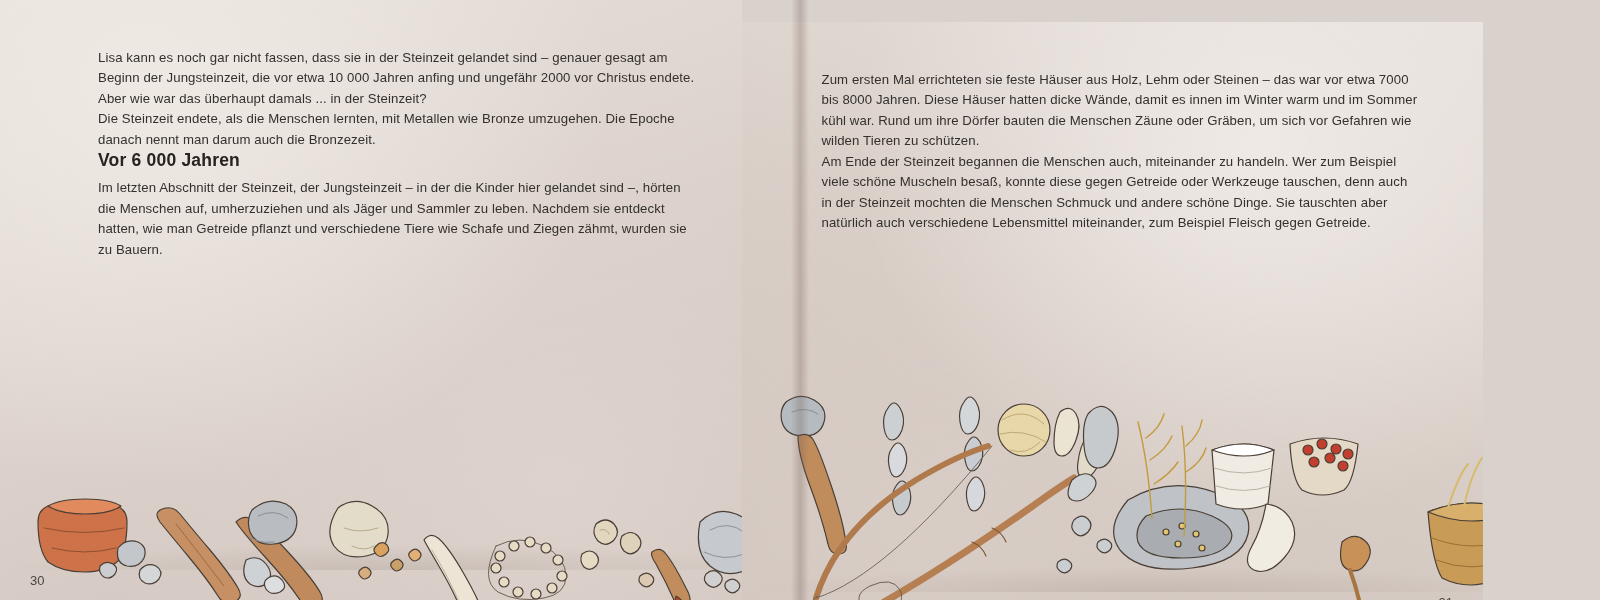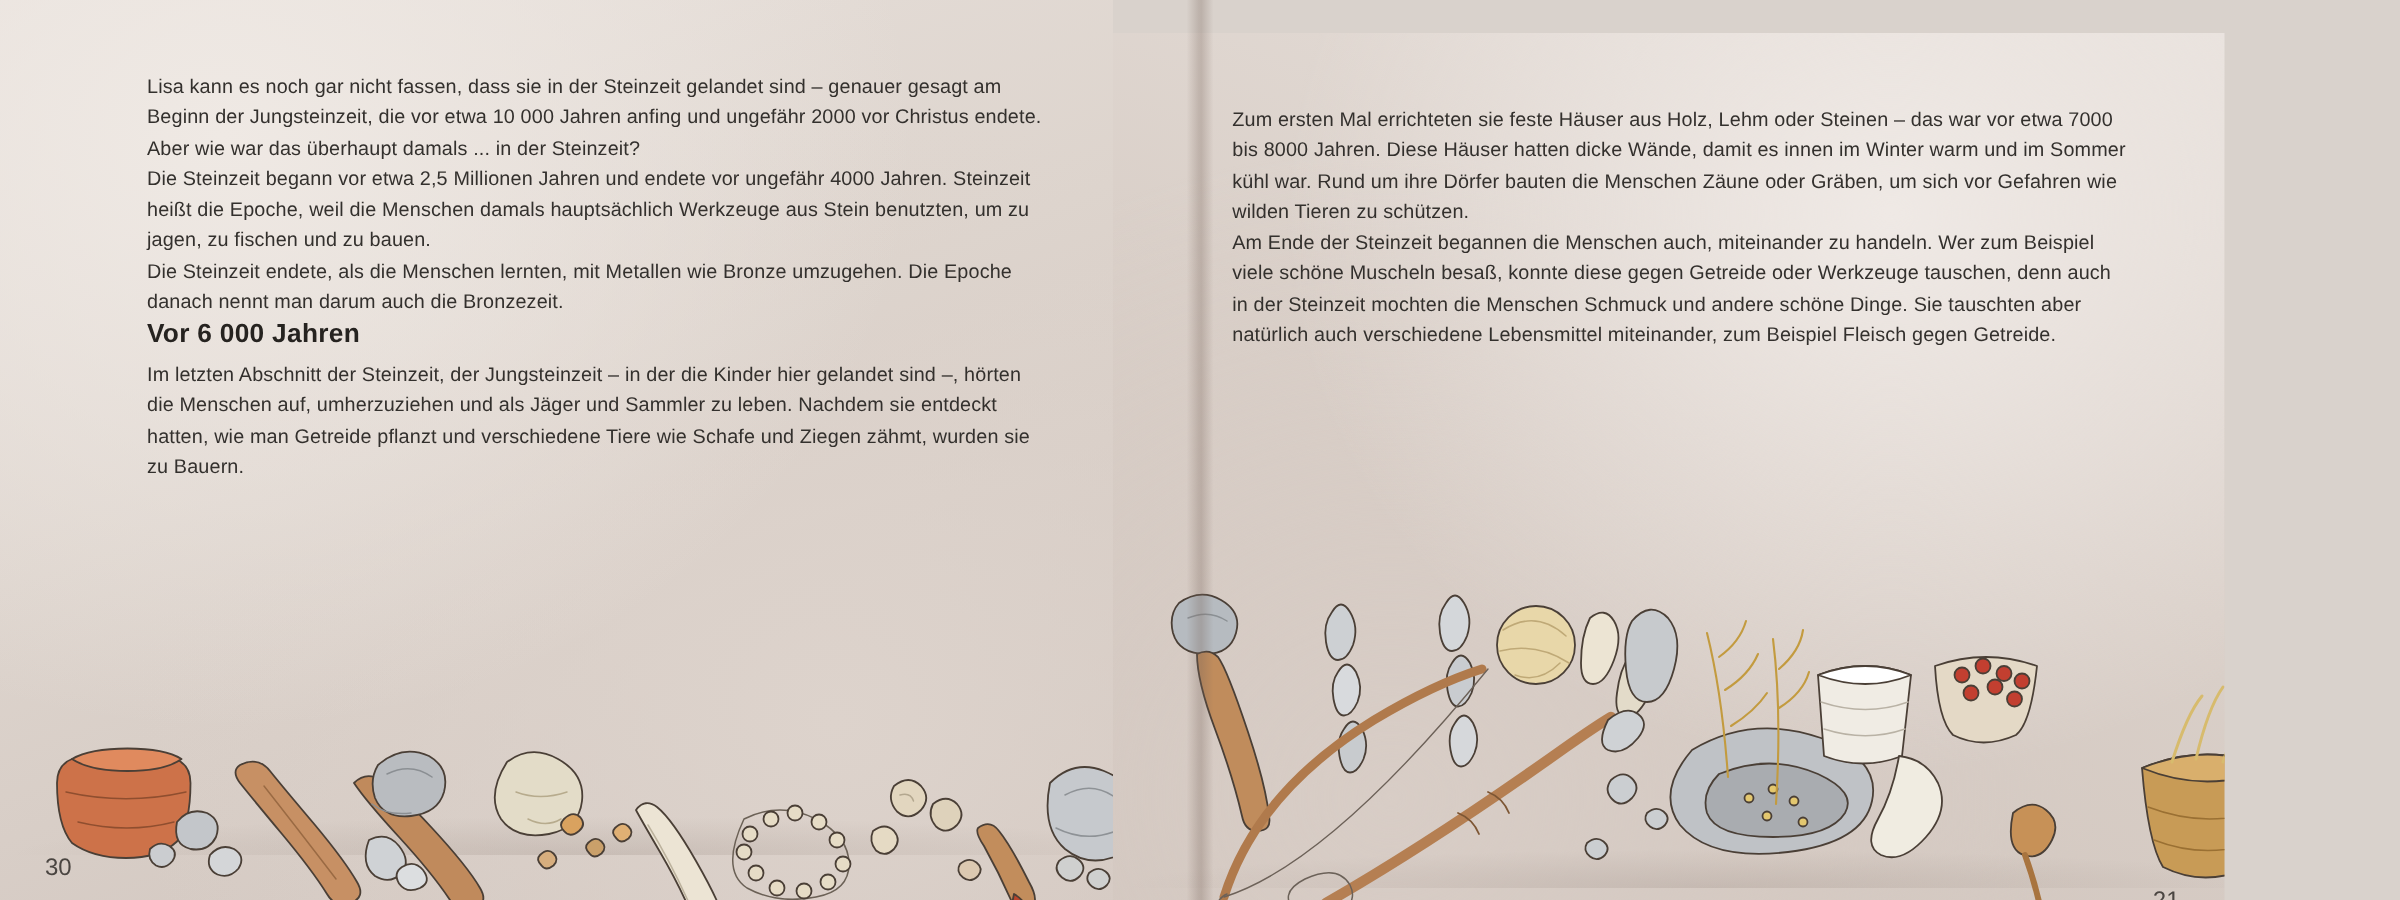--- a/index.html
+++ b/index.html
@@ -84,21 +84,21 @@
     width: 260px;
     font-size: 12.2px;
     line-height: 1.45;
     font-style: italic;
     color: #3a3632;
   }
 
   .folio {
     position: absolute;
     bottom: 12px;
-    font-size: 16px;
+    font-size: 13px;
     color: #4a4541;
   }
   .folio-left { left: 30px; }
   .folio-right { right: 30px; }
 
   .art {
     position: absolute;
     left: 0;
     bottom: 0;
     width: 800px;
@@ -117,21 +117,20 @@
 </head>
 <body>
 
 <div class="spread">
 
   <div class="page page-left">
 
     <div class="textcol">
       <p class="body para-gap">Lisa kann es noch gar nicht fassen, dass sie in der Steinzeit gelandet sind – genauer gesagt am Beginn der Jungsteinzeit, die vor etwa 10 000 Jahren anfing und ungefähr 2000 vor Christus endete. Aber wie war das überhaupt damals ... in der Steinzeit?</p>
 
-      <p class="body">Die Steinzeit begann vor etwa 2,5 Millionen Jahren und endete vor ungefähr 4000 Jahren. Steinzeit heißt die Epoche, weil die Menschen damals hauptsächlich Werkzeuge aus Stein benutzten, um zu jagen, zu fischen und zu bauen.</p>
       <p class="body">Die Steinzeit endete, als die Menschen lernten, mit Metallen wie Bronze umzugehen. Die Epoche danach nennt man darum auch die Bronzezeit.</p>
 
       <h2 class="heading heading-space">Vor 6 000 Jahren</h2>
       <p class="body">Im letzten Abschnitt der Steinzeit, der Jungsteinzeit – in der die Kinder hier gelandet sind –, hörten die Menschen auf, umherzuziehen und als Jäger und Sammler zu leben. Nachdem sie entdeckt hatten, wie man Getreide pflanzt und verschiedene Tiere wie Schafe und Ziegen zähmt, wurden sie zu Bauern.</p>
     </div>
 
     <div class="shadowline"></div>
 
     <svg class="art" viewBox="0 0 800 230" xmlns="http://www.w3.org/2000/svg">
       <g stroke="#4a3f36" stroke-width="1.2" fill="none" stroke-linecap="round" stroke-linejoin="round">

